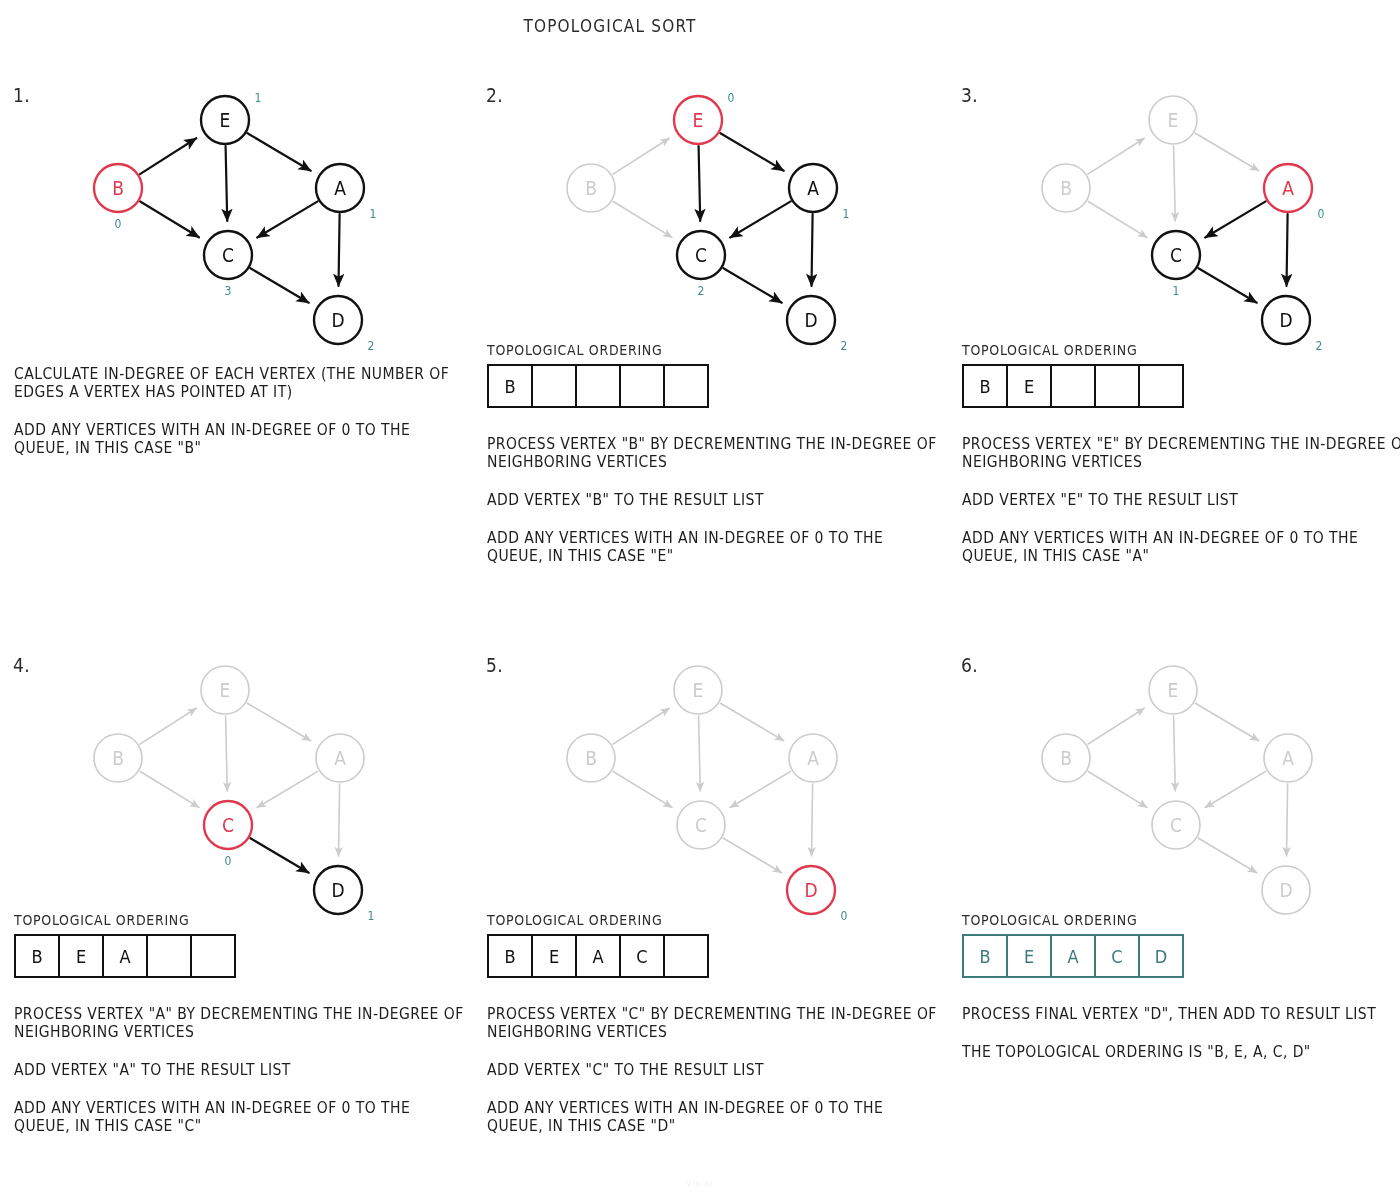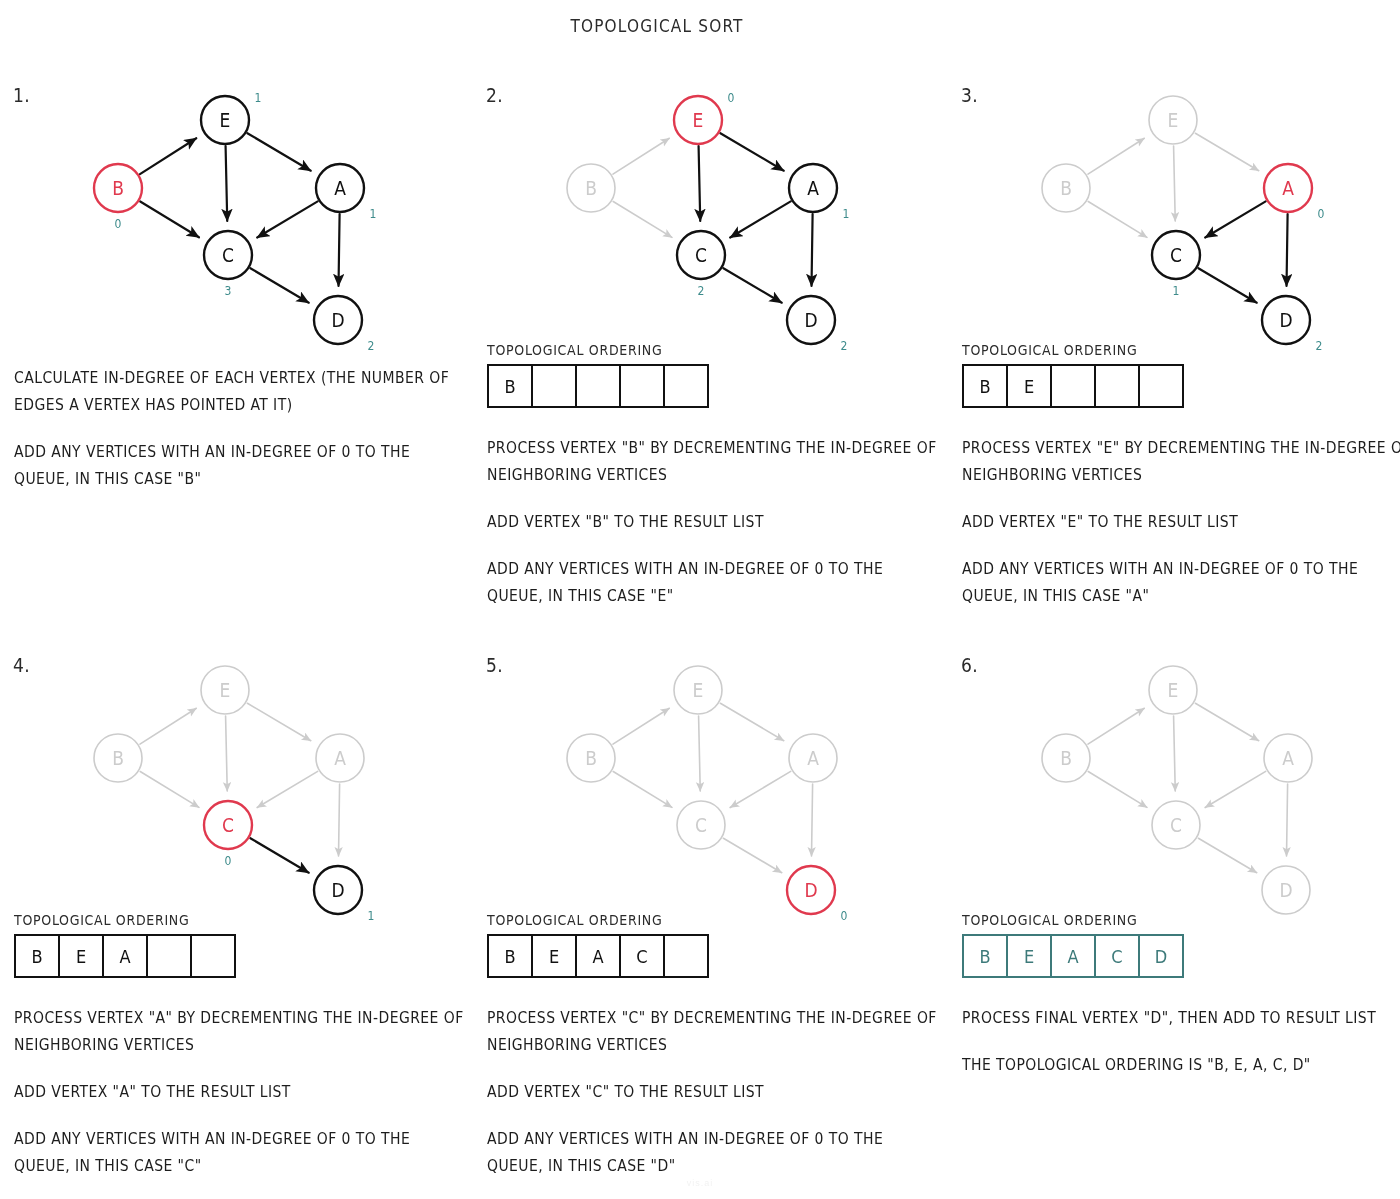--- a/index.html
+++ b/index.html
@@ -11,21 +11,20 @@
   .hand{
     font-family:"DejaVu Sans Condensed","Liberation Sans",sans-serif;
     font-stretch:condensed;
     letter-spacing:.4px;
   }
   
   #doc-title{
     position:absolute;top:16px;left:0;width:1220px;text-align:center;
     font-size:17px;letter-spacing:1.2px;color:#2b2b2b;
     text-transform:uppercase;
-    padding-left:47px;
   }
   
   .panel{position:absolute;width:470px;}
   .p1{left:10px;top:80px;}
   .p2{left:483px;top:80px;}
   .p3{left:958px;top:80px;}
   .p4{left:10px;top:650px;}
   .p5{left:483px;top:650px;}
   .p6{left:958px;top:650px;}
 
@@ -56,21 +55,21 @@
     margin-left:-2px;display:flex;align-items:center;justify-content:center;
     font-family:"DejaVu Sans Condensed","Liberation Sans",sans-serif;
     font-size:18px;color:#111;background:#fff;
   }
   .ord-cell:first-child{margin-left:0;}
   .ordering.final .ord-cell{border-color:#3d7a7a;color:#3d7a7a;}
   .ordering.final .ord-caption{color:#2b2b2b;}
   
   .steps{position:absolute;width:450px;}
   .step-line{
-    font-size:15.5px;line-height:27px;letter-spacing:.45px;
+    font-size:15.5px;line-height:18px;letter-spacing:.45px;
     color:#1d1d1d;margin-bottom:20px;text-transform:uppercase;
   }
   .step-line:last-child{margin-bottom:0;}
   #watermark{
     position:absolute;left:0;top:1178px;width:1400px;text-align:center;
     font-size:9px;color:#f2f2f2;letter-spacing:1px;
   }
 </style>
 </head>
 <body>

